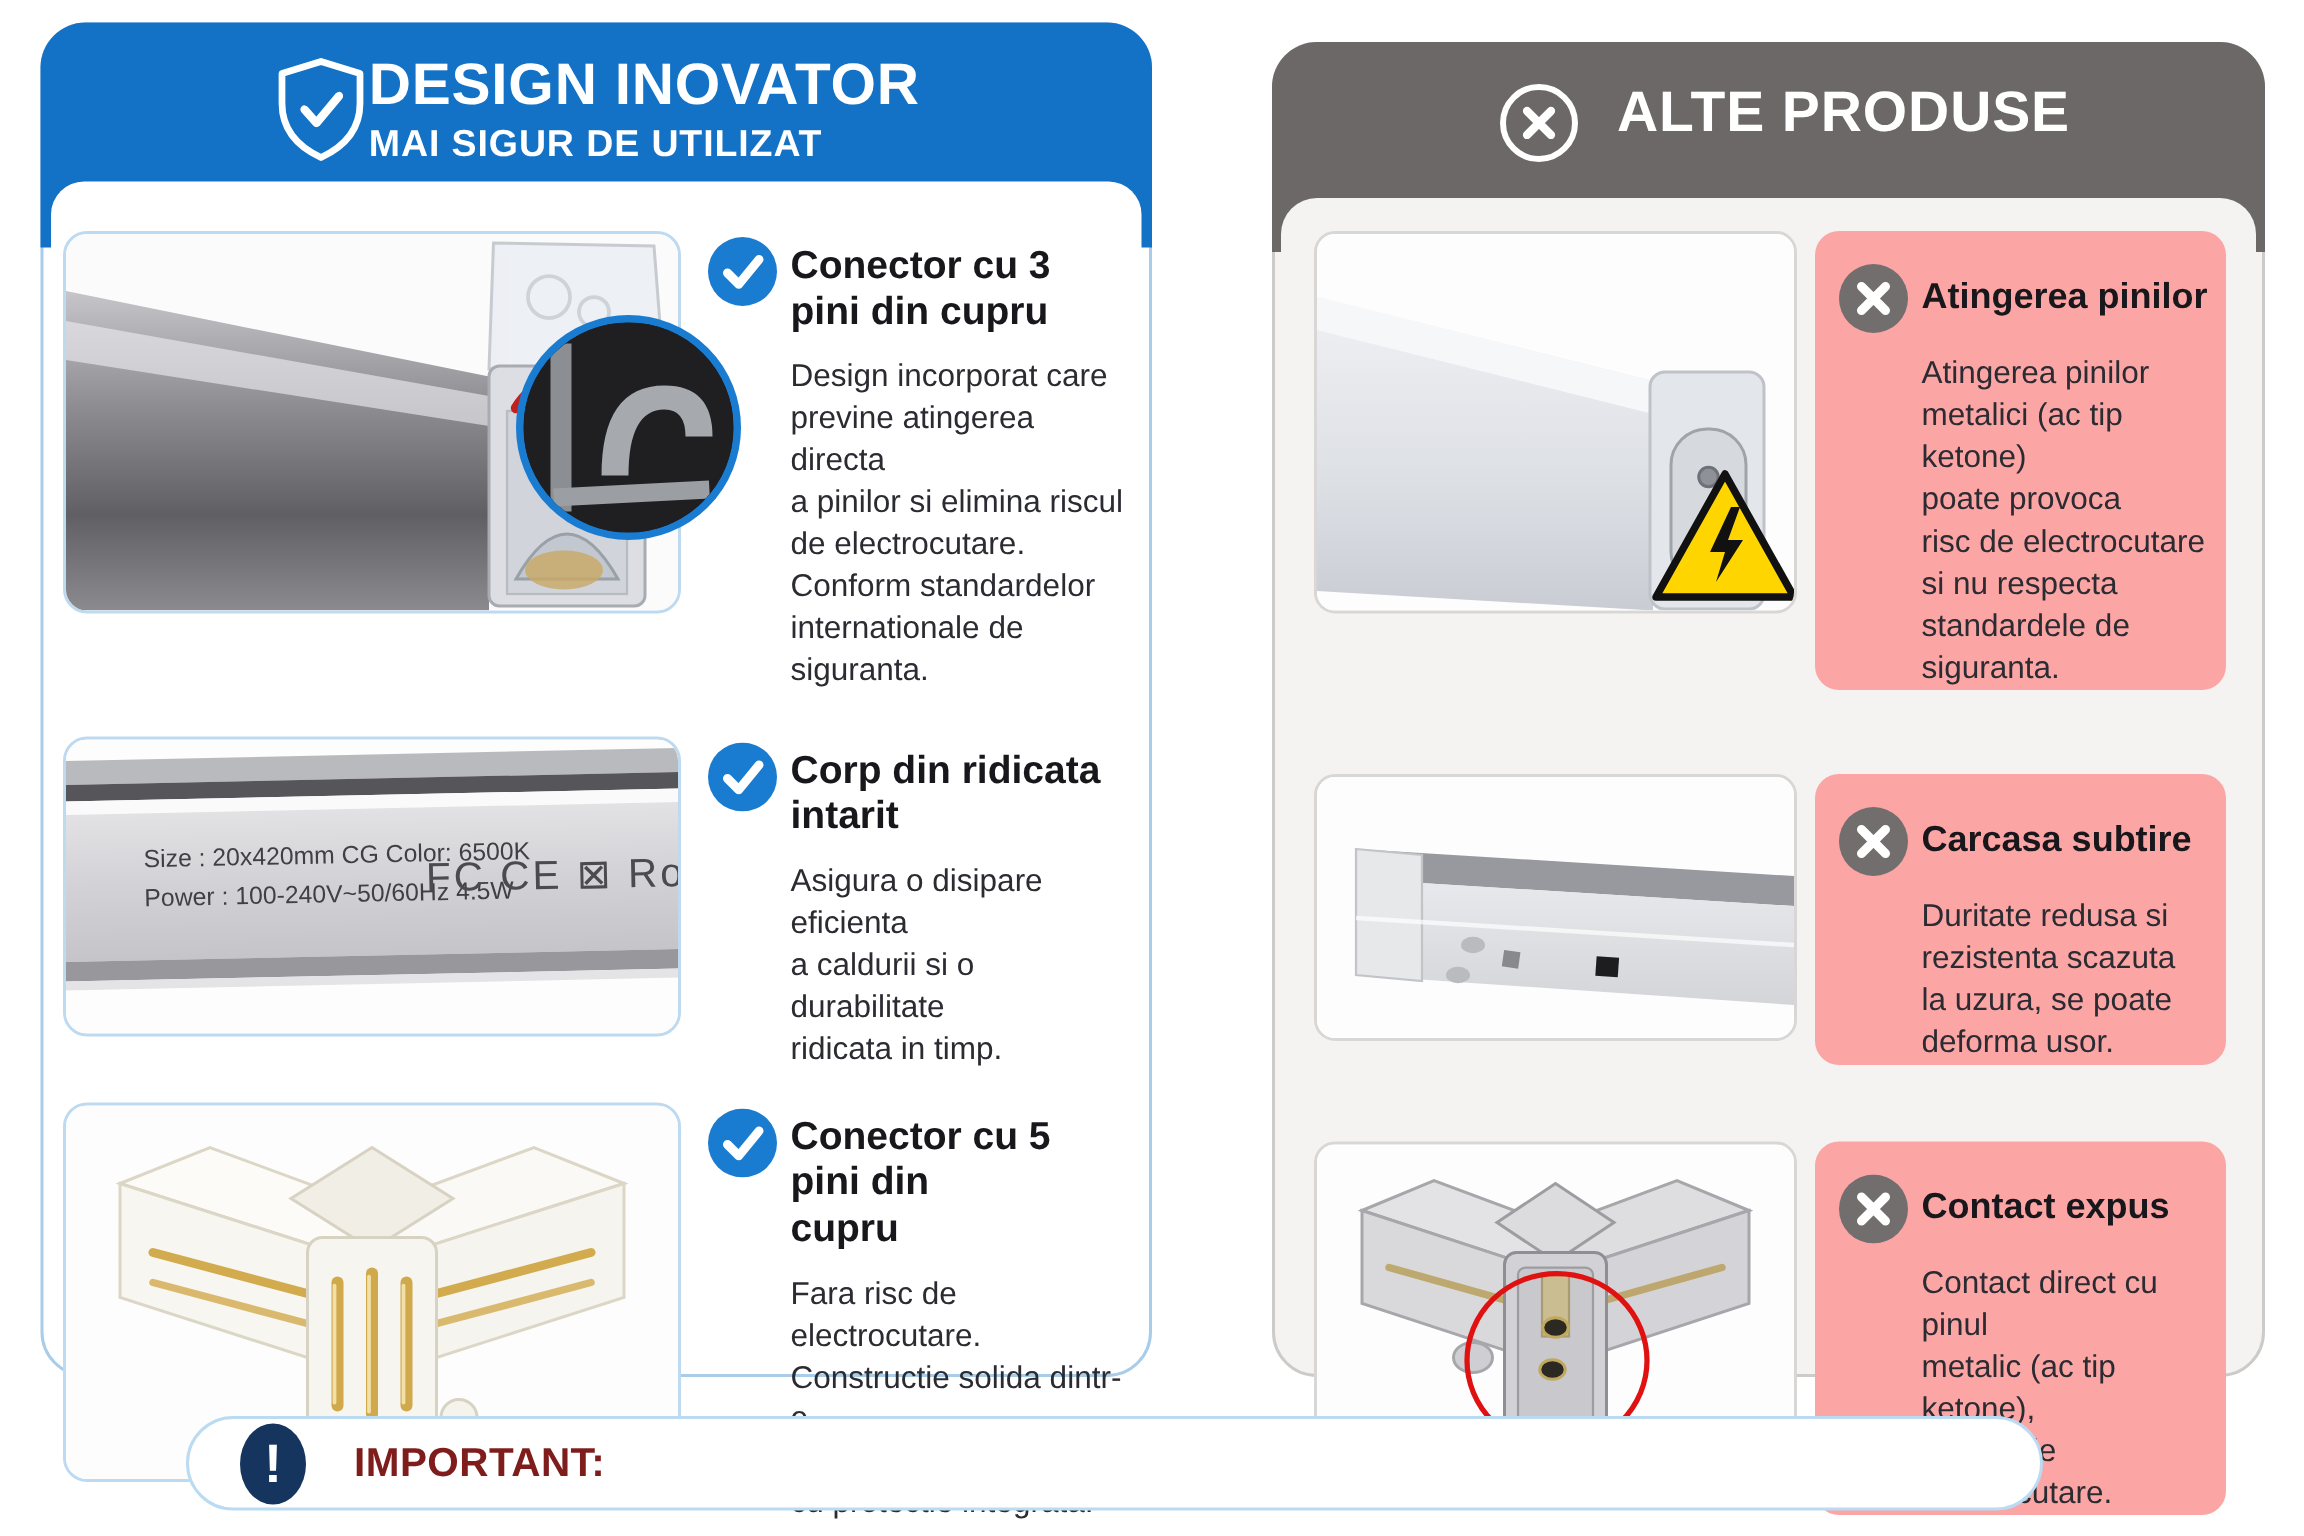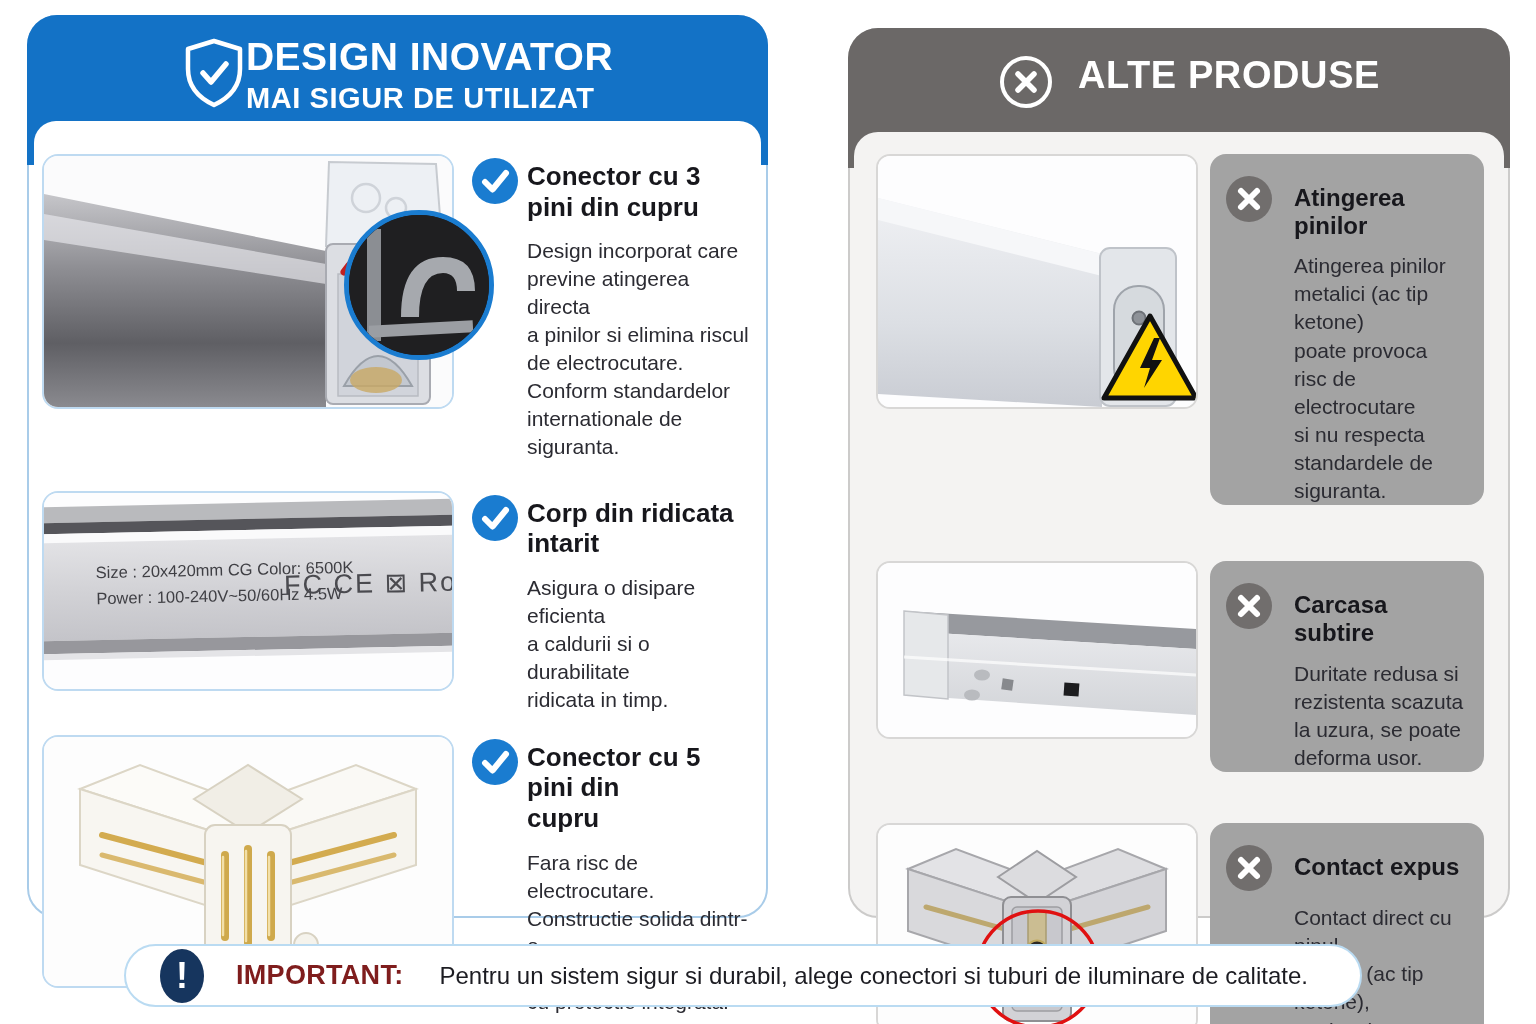--- a/index.html
+++ b/index.html
@@ -13,21 +13,21 @@
     box-sizing:border-box;background:#fff;border:2px solid #a9cce9;border-radius:30px;
   }
   .pl-header{
     position:absolute;top:-2px;left:-2px;width:741px;height:150px;
     background:#1372c6;border-radius:30px 30px 0 0;
     display:flex;align-items:flex-start;justify-content:center;
     color:#fff;padding-top:22px;box-sizing:border-box;
   }
   .pl-header .hgroup{display:flex;flex-direction:column;}
   .pl-title{font-size:39px;font-weight:700;letter-spacing:0.5px;line-height:1.05;}
-  .pl-subtitle{font-size:29px;font-weight:700;letter-spacing:0.6px;margin-top:4px;}
+  .pl-subtitle{font-size:25px;font-weight:700;letter-spacing:0.6px;margin-top:4px;}
   .pl-body{
     position:absolute;top:104px;left:5px;right:5px;bottom:5px;
     background:#fff;border-radius:22px 22px 26px 26px;
     padding:33px 12px 0 8px;box-sizing:border-box;
   }
   .feature{display:flex;align-items:flex-start;position:relative;}
   .feature.f1{margin-bottom:30px;}
   .feature.f2{margin-bottom:21px;}
   .photo-wrap{position:relative;flex:none;width:412px;}
   .photo-card{
@@ -71,23 +71,23 @@
   }
   .pr-feature{display:flex;align-items:stretch;}
   .pr-feature.r1{margin-bottom:56px;}
   .pr-feature.r2{margin-bottom:51px;}
   .pr-photo{
     box-sizing:border-box;flex:none;width:322px;background:#fff;
     border:2px solid #d8d7d6;border-radius:14px;overflow:hidden;align-self:flex-start;
   }
   .rh255{height:255px;} .rh178{height:178px;} .rh210{height:210px;}
   .pr-text{
-    flex:1;margin-left:12px;background:#a3a3a3;border-radius:16px;
+    flex:1;margin-left:12px;background:#fca5a5;border-radius:16px;
     padding:22px 12px 0 16px;box-sizing:border-box;
-    display:grid;grid-template-columns:44px 1fr;column-gap:24px;align-content:start;
+    display:grid;grid-template-columns:44px 1fr;column-gap:11px;align-content:start;
   }
   .pr-feature-title{font-size:24px;font-weight:700;color:#17171c;line-height:1.15;padding-top:8px;}
   .pr-feature-body{grid-column:2;font-size:21px;color:#2b2b32;line-height:1.34;margin-top:13px;white-space:pre-line;}
   
   .footer{
     position:absolute;left:124px;top:944px;width:1238px;height:63px;
     box-sizing:border-box;background:#fff;border:2px solid #badbf2;border-radius:32px;
     display:flex;align-items:center;padding:0 34px;
   }
   .excl-icon{
@@ -360,14 +360,13 @@
 cu risc de electrocutare.</div>
       </div>
     </div>
 
   </div>
 </section>
 
 <div class="footer">
   <div class="excl-icon">!</div>
   <div class="footer-label">IMPORTANT:</div>
-  <div class="footer-text">Pentru un sistem sigur si durabil, alege conectori si tuburi de iluminare de calitate.</div>
 </div>
 
 </body></html>

